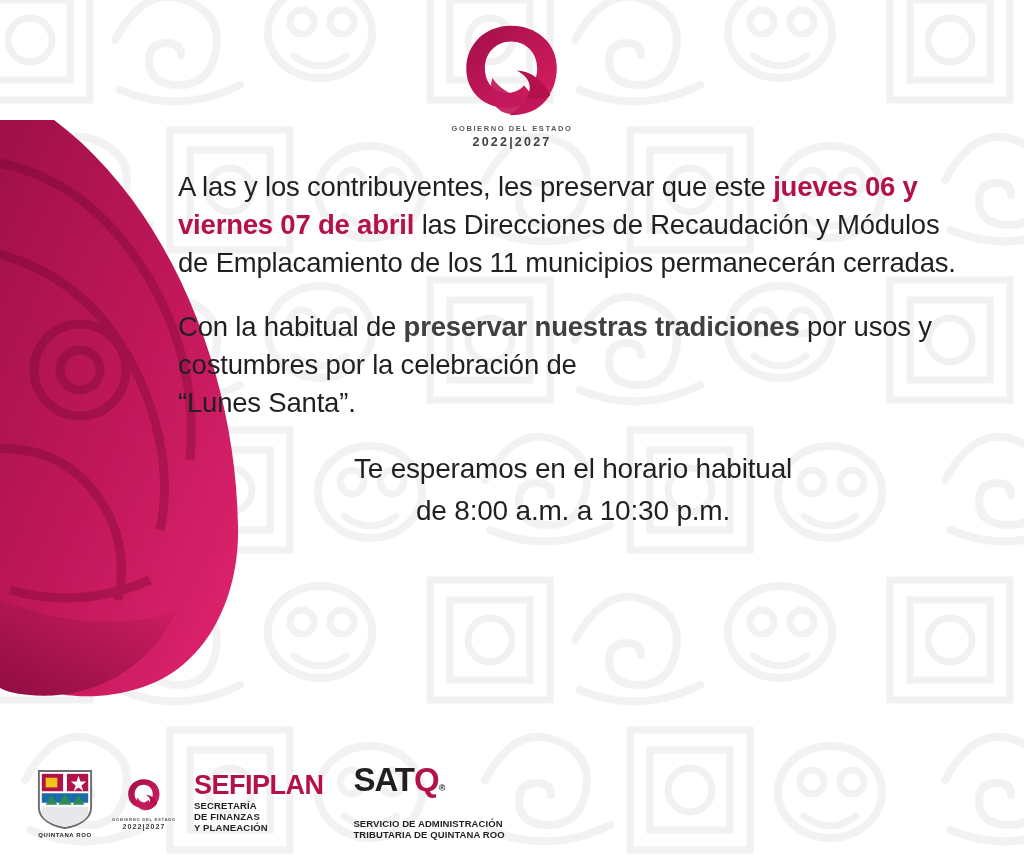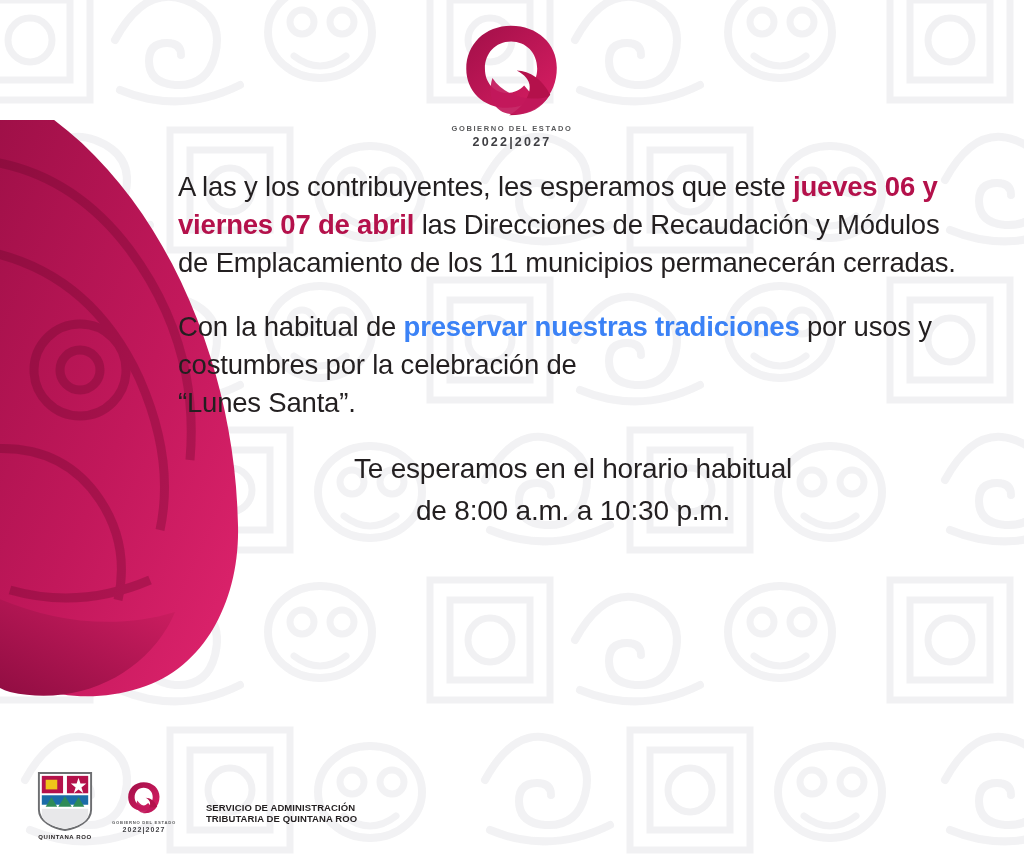--- a/index.html
+++ b/index.html
@@ -75,21 +75,21 @@
   .para {
     font-size: 27.5px;
     line-height: 38px;
     letter-spacing: -0.2px;
     margin-bottom: 26px;
   }
   .para.p1 { width: 790px; }
   .para.p2 { width: 790px; }
   .b { font-weight: normal; }
   .magenta { color: #b4114b; font-weight: bold; }
-  .gold { color: #3b82f6; font-weight: bold; }
+  .gold { color: #404040; font-weight: bold; }
 
   .closing {
     margin-top: 22px;
     text-align: center;
     width: 790px;
     font-size: 28px;
     line-height: 42px;
     letter-spacing: -0.2px;
   }
 
@@ -218,21 +218,21 @@
     <path d="M70 52 C84 52 98 62 106 78 C96 92 80 100 62 100 C76 92 84 80 84 70 C84 62 78 56 70 52 Z" fill="#b4114b"></path>
     <path d="M44 60 C56 78 80 86 104 80 C96 94 78 102 60 98 C46 95 38 80 44 60 Z" fill="#c2185b" opacity="0.92"></path>
   </svg>
   <div class="gob-line">GOBIERNO DEL ESTADO</div>
   <div class="years-line">2022|2027</div>
 </div>
 
 <div class="content">
 
   <div class="para p1">
-    <span class="b">A las y los contribuyentes,</span><span> les esperamos que este </span><span class="magenta">jueves 06 y viernes 07 de abril</span><span> las Direcciones de Recaudación y Módulos de Emplacamiento de los 11 municipios </span><span class="b">permanecerán cerradas.</span>
+    <span class="b">A las y los contribuyentes,</span><span> les preservar que este </span><span class="magenta">jueves 06 y viernes 07 de abril</span><span> las Direcciones de Recaudación y Módulos de Emplacamiento de los 11 municipios </span><span class="b">permanecerán cerradas.</span>
   </div>
 
   <div class="para p2">
     <span class="b">Con la habitual</span><span> de </span><span class="gold">preservar nuestras tradiciones</span><span> por usos y costumbres por la celebración de </span><br><span class="b">“Lunes Santa”.</span>
   </div>
 
   <div class="closing">
     <div>
       <span class="b">Te esperamos</span><span> en el horario habitual</span>
     </div>
@@ -272,21 +272,34 @@
       <path d="M64 4 C36 4 16 24 16 50 C16 74 34 92 60 92 C72 92 82 88 89 81 L78 68 C73 73 67 76 60 76
                C46 76 36 65 36 50 C36 34 47 21 64 21 C80 21 92 33 92 50 C92 58 89 65 84 70 L98 86
                C108 77 113 64 113 49 C113 23 92 4 64 4 Z" fill="url(#qg2)"></path>
       <path d="M70 52 C84 52 98 62 106 78 C96 92 80 100 62 100 C76 92 84 80 84 70 C84 62 78 56 70 52 Z" fill="#b4114b"></path>
       <path d="M44 60 C56 78 80 86 104 80 C96 94 78 102 60 98 C46 95 38 80 44 60 Z" fill="#c2185b" opacity="0.92"></path>
     </svg>
     <div class="gob-small">GOBIERNO DEL ESTADO</div>
     <div class="years-small">2022|2027</div>
   </div>
 
+  <div class="sefiplan">
+    <div class="title">SEFIPLAN</div>
+    <div class="sub">
+      <div>SECRETARÍA</div>
+      <div>DE FINANZAS</div>
+      <div>Y PLANEACIÓN</div>
+    </div>
+  </div>
 
   <div class="satq">
+    <div class="title">
+      <span>SAT</span>
+        <span class="qglyph">Q</span>
+        <span class="reg">®</span>
+    </div>
     <div class="sub">
       <div>SERVICIO DE ADMINISTRACIÓN</div>
       <div>TRIBUTARIA DE QUINTANA ROO</div>
     </div>
   </div>
 
 </div>
 
 </body></html>

